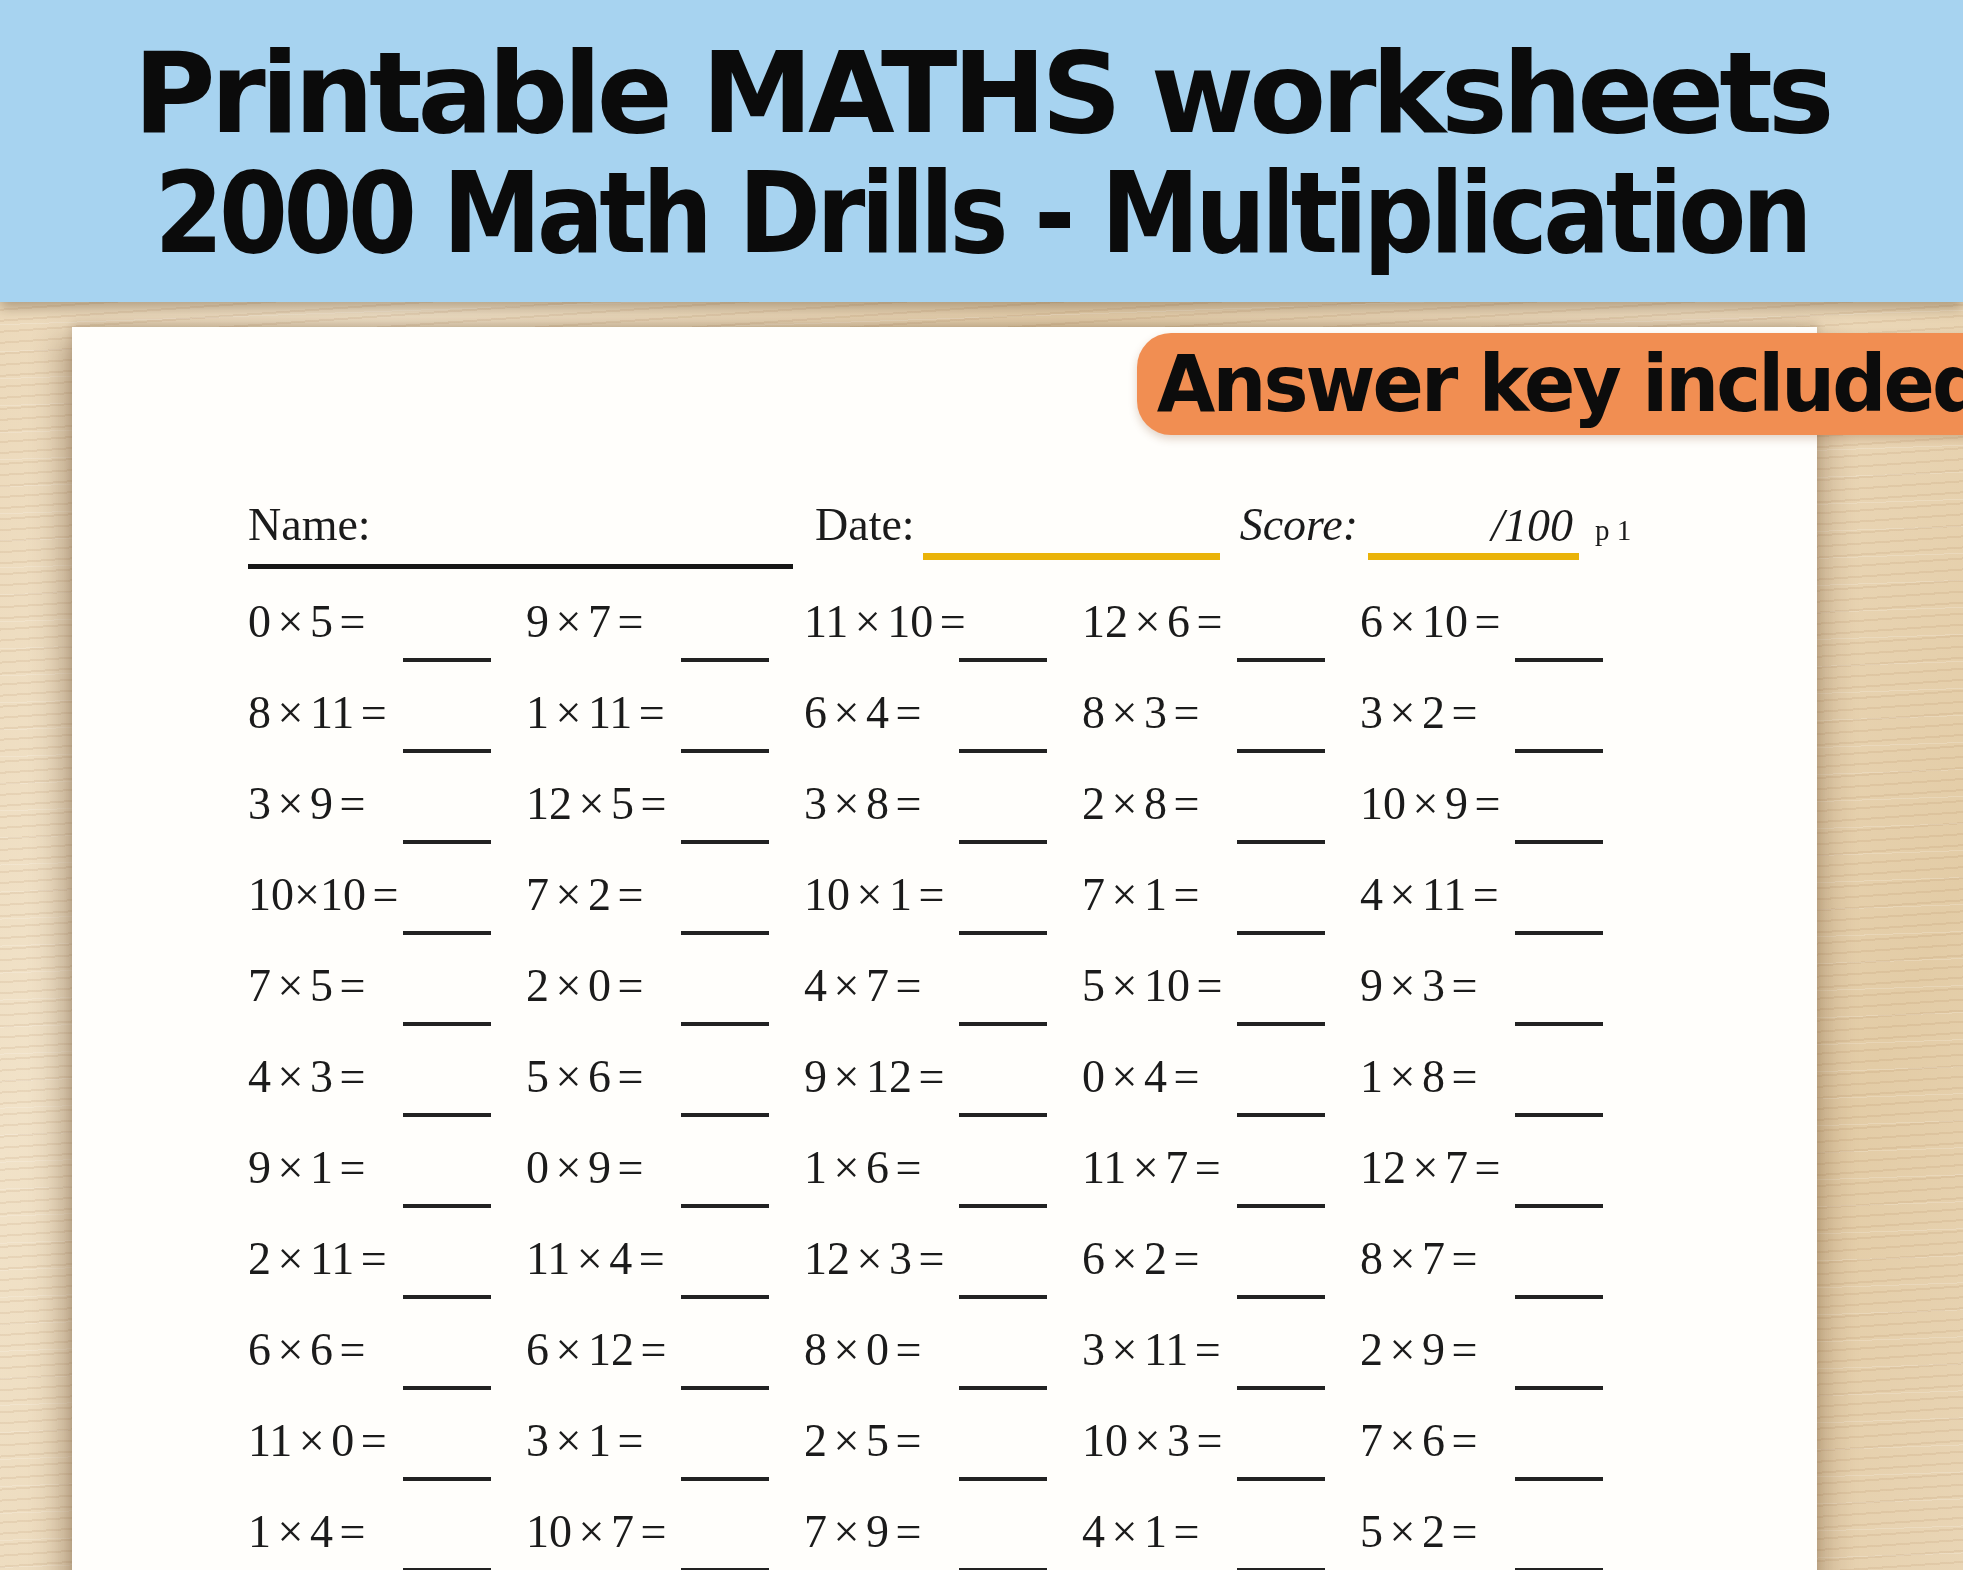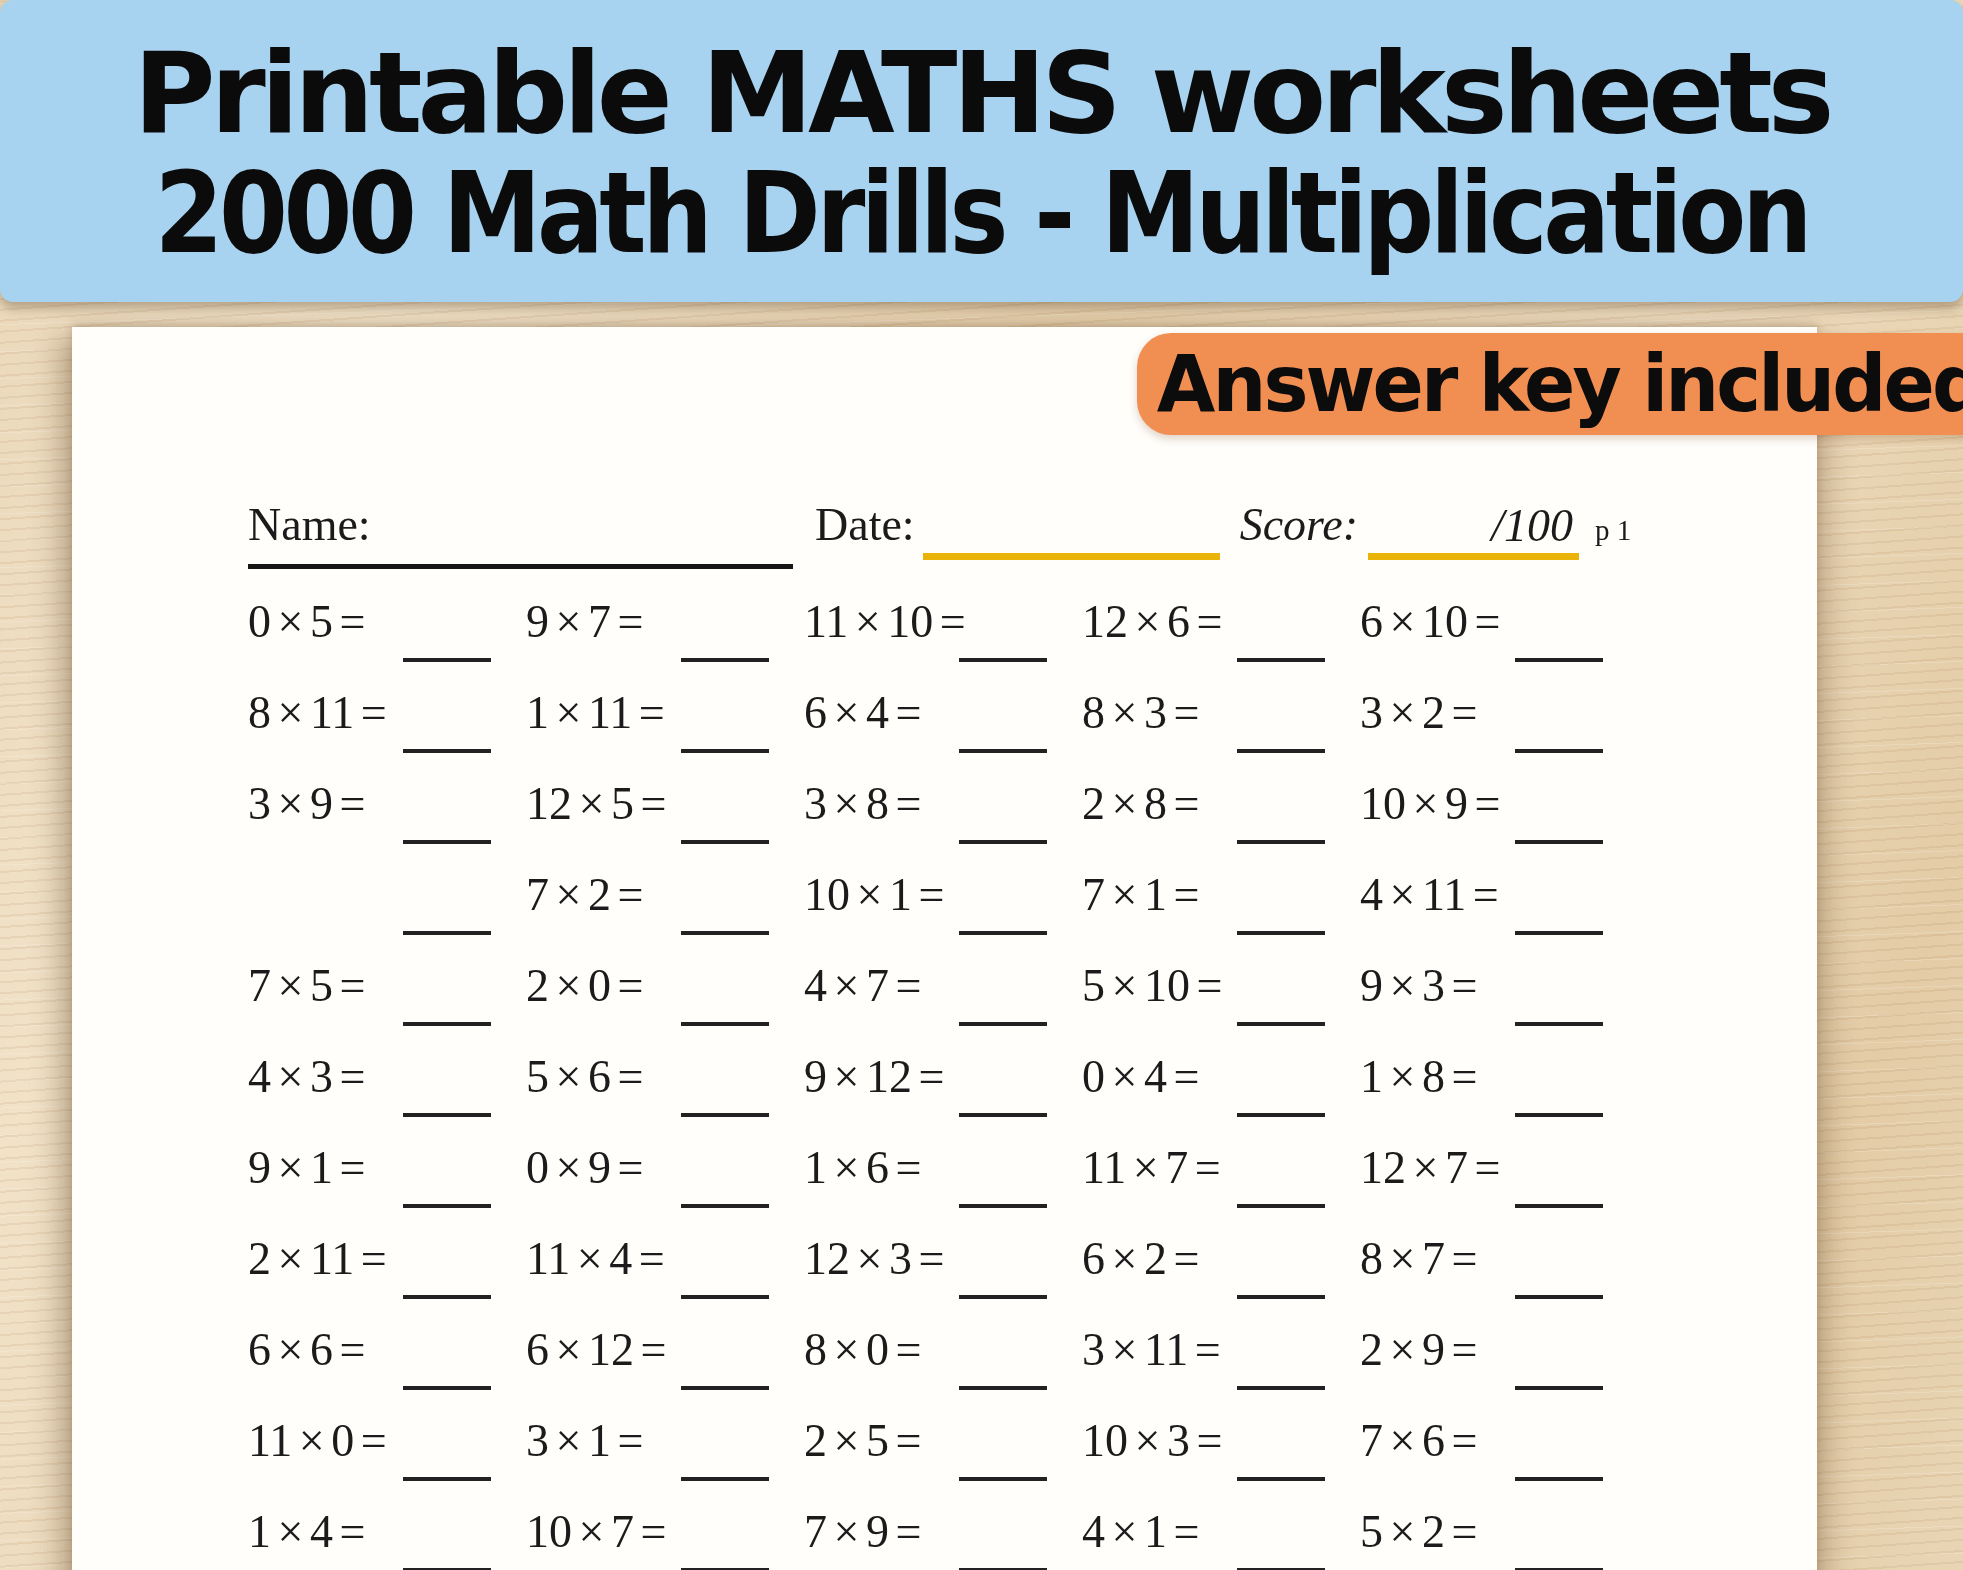--- a/index.html
+++ b/index.html
@@ -37,21 +37,20 @@
     height: 302px;
     background: #a7d3f0;
     box-shadow: 0 6px 12px rgba(70, 45, 20, 0.35);
     display: flex;
     flex-direction: column;
     justify-content: center;
     align-items: center;
     padding-top: 4px;
     box-sizing: border-box;
     z-index: 3;
-    border-radius: 13px;
   }
   .title-line {
     font-family: "DejaVu Sans", sans-serif;
     font-weight: bold;
     color: #0b0b0b;
     font-size: 112px;
     line-height: 120px;
     letter-spacing: -5px;
     white-space: nowrap;
   }
@@ -248,20 +247,21 @@
         </div>
         <div class="cell">
           <span class="plabel">2 × 8 =</span>
           <span class="blank"></span>
         </div>
         <div class="cell">
           <span class="plabel">10 × 9 =</span>
           <span class="blank"></span>
         </div>
         <div class="cell">
+          <span class="plabel">10×10 =</span>
           <span class="blank"></span>
         </div>
         <div class="cell">
           <span class="plabel">7 × 2 =</span>
           <span class="blank"></span>
         </div>
         <div class="cell">
           <span class="plabel">10 × 1 =</span>
           <span class="blank"></span>
         </div>

